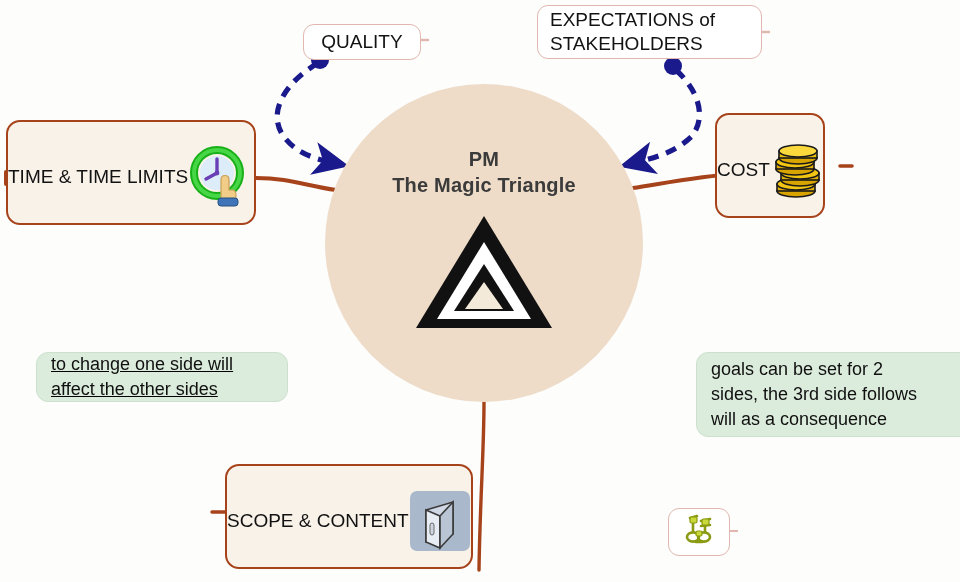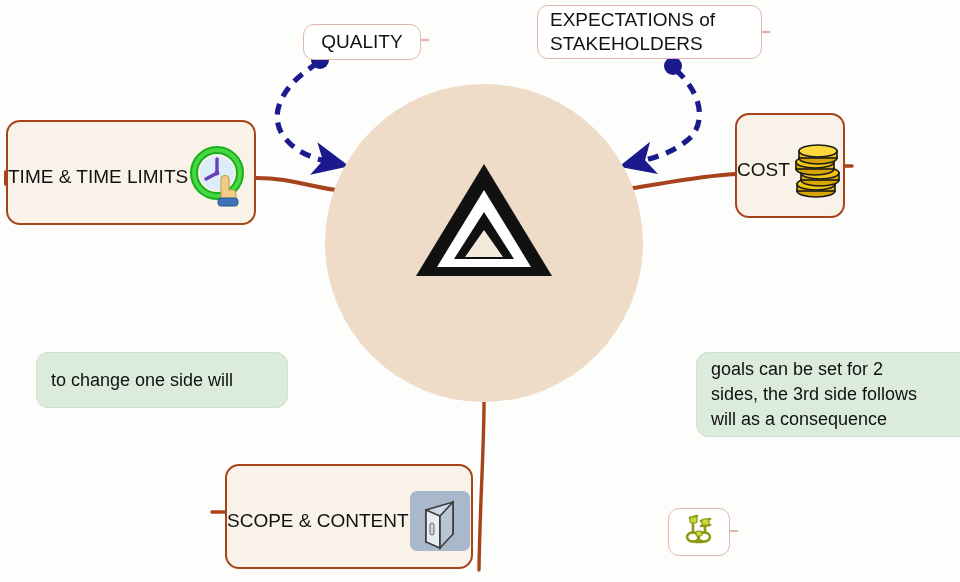--- a/index.html
+++ b/index.html
@@ -36,21 +36,21 @@
     border-radius:14px;
     display:flex;flex-direction:row;align-items:center;
     padding-top:9px;
   }
   .topic-label{
     font-size:19px;color:#121212;white-space:nowrap;line-height:22px;
   }
   .topic .icon{margin-top:4px;}
 
   #box-time{left:6px;top:120px;width:250px;height:105px;}
-  #box-cost{left:735px;top:113px;width:110px;height:105px;}
+  #box-cost{left:715px;top:113px;width:110px;height:105px;}
   #box-scope{left:225px;top:464px;width:248px;height:105px;}
 
   
   .thin{
     background:#ffffff;
     border:1.6px solid #e2b7b0;
     border-radius:11px;
     display:flex;align-items:center;
     padding:17px 12px;
   }
@@ -61,21 +61,21 @@
 
   
   .note{
     background:#dcecdc;
     border:1px solid #cde0cd;
     border-radius:12px;
     display:flex;align-items:center;
     padding:8px 14px;
   }
   .note-label{font-size:18px;color:#101010;line-height:25px;}
-  #note-left{left:36px;top:352px;width:252px;height:56px;}
+  #note-left{left:36px;top:352px;width:252px;height:50px;text-decoration:underline;}
   #note-right{left:696px;top:352px;width:280px;height:85px;}
 </style>
 </head>
 <body>
 
 <div id="stage">
 
   <svg id="wires" viewBox="0 0 960 582">
     <defs>
       <marker id="navyhead" markerWidth="7" markerHeight="7" refX="3.2" refY="3.2" orient="auto">
@@ -98,20 +98,24 @@
 
     <circle cx="673" cy="66" r="9" fill="#1a1a8c"></circle>
     <path d="M676,70 C700,92 706,118 692,136 C676,152 654,158 638,162" fill="none" stroke="#1a1a8c" stroke-width="5.2" stroke-dasharray="11 8" stroke-linecap="butt" marker-end="url(#navyhead)"></path>
 
     <path d="M421,40 L429,40" stroke="#e2b7b0" stroke-width="2.4"></path>
     <path d="M762,32 L770,32" stroke="#e2b7b0" stroke-width="2.4"></path>
     <path d="M730,531 L738,531" stroke="#e2b7b0" stroke-width="2"></path>
   </svg>
 
   <div class="node center-circle">
+    <div class="center-title">
+      <div>PM</div>
+      <div>The Magic Triangle</div>
+    </div>
     <div class="tri-wrap">
       <svg width="140" height="120" viewBox="0 0 140 120">
         <path d="M70,4 L138,116 L2,116 Z" fill="#111111"></path>
         <path d="M70,30 L117,107 L23,107 Z" fill="#ffffff"></path>
         <path d="M70,52 L100,99 L40,99 Z" fill="#111111"></path>
         <path d="M70,70 L89,97 L51,97 Z" fill="#f3ead9"></path>
       </svg>
     </div>
   </div>
 
@@ -173,20 +177,21 @@
   <div class="node thin" id="box-expect">
     <div class="thin-label">
       <div>EXPECTATIONS of</div>
       <div>STAKEHOLDERS</div>
     </div>
   </div>
 
   <div class="node note" id="note-left">
     <div class="note-label">
       <div>to change one side will</div>
+      <div>affect the other sides</div>
     </div>
   </div>
 
   <div class="node note" id="note-right">
     <div class="note-label">
       <div>goals can be set for 2</div>
       <div>sides, the 3rd side follows</div>
       <div>will as a consequence</div>
     </div>
   </div>

